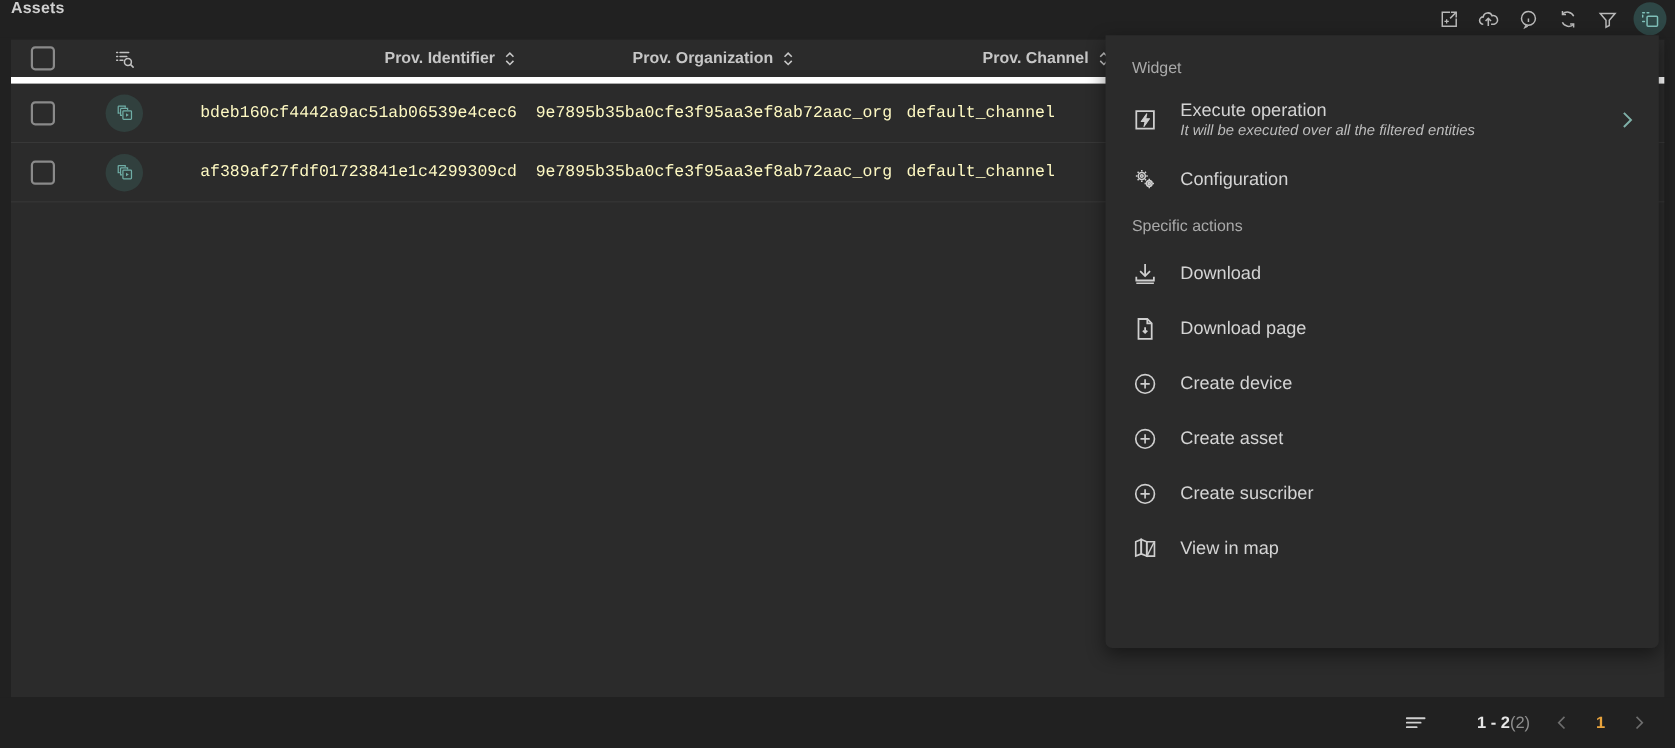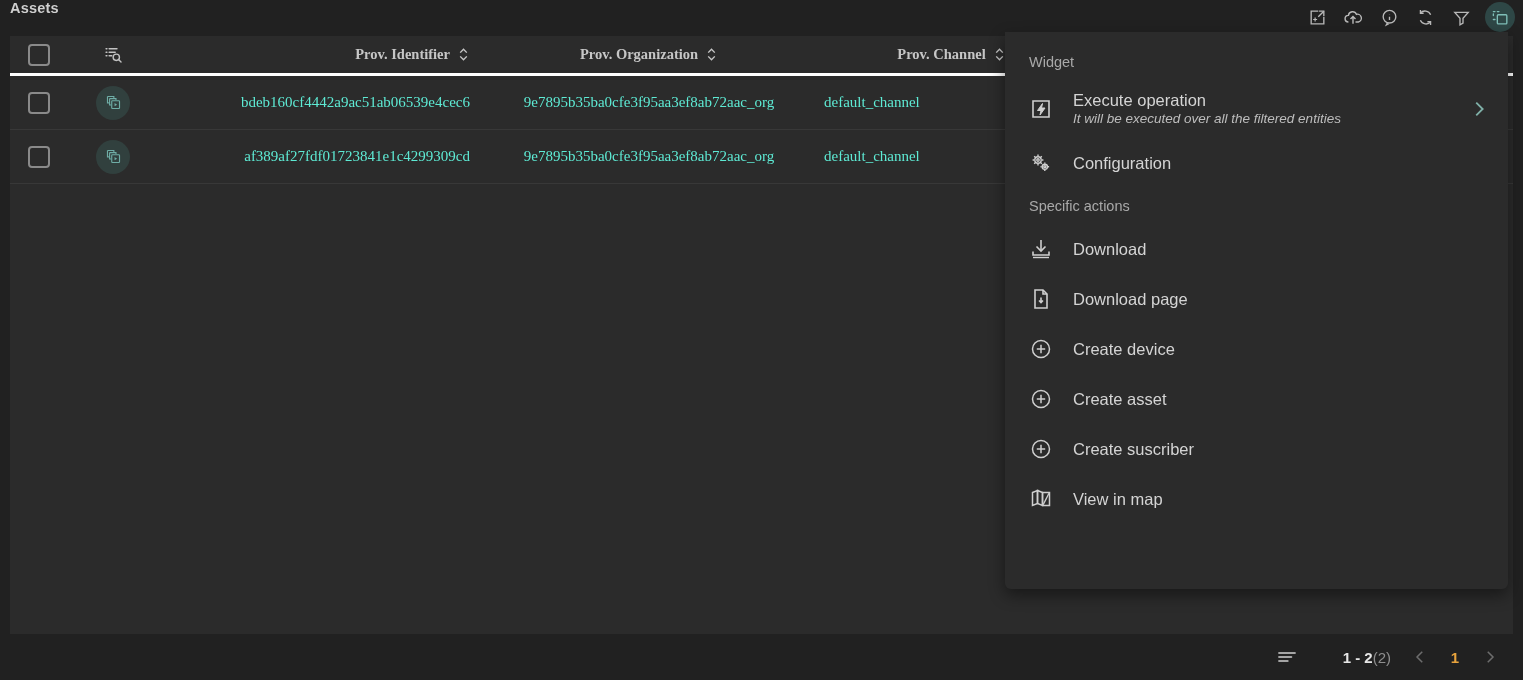--- a/index.html
+++ b/index.html
@@ -50,22 +50,21 @@
   .table-wrap {
     position: absolute;
     left: 10px; top: 36px;
     width: 1503px; height: 598px;
     background: #2b2b2b;
   }
   .thead {
     display: flex; align-items: center;
     height: 40px;
     padding-left: 18px;
-    border-bottom: 3px solid #ffffff;
-    font-family: Liberation Serif, serif;
+    border-bottom: 6px solid #ffffff;
   }
   .col-check { width: 54px; display: flex; align-items: center; }
   .col-icon  { width: 62px; display: flex; align-items: center; justify-content: center; }
   .col-ident { width: 330px; text-align: right; padding-right: 4px; }
   .col-org   { width: 350px; text-align: center; }
   .col-chan  { width: 255px; text-align: center; }
 
   .th {
     font-size: 14.5px; font-weight: bold; color: #c6c6c6;
     white-space: nowrap;
@@ -84,23 +83,23 @@
   }
 
   .tbody { }
   .trow {
     display: flex; align-items: center;
     height: 54px;
     padding-left: 18px;
     border-bottom: 1px solid #383838;
   }
   .cell {
-    font-size: 15px; color: #5eead4;
+    font-size: 15px; color: #fef9c3;
     white-space: nowrap;
-    font-family: Liberation Serif, serif;
+    font-family: Liberation Mono, monospace;
   }
   .cell.ident { text-align: right; }
   .cell.org { text-align: center; }
   .cell.chan { text-align: left; }
 
   .rowicon {
     width: 34px; height: 34px; border-radius: 50%;
     background: #31403e;
     display: flex; align-items: center; justify-content: center;
     color: #6fada6;

